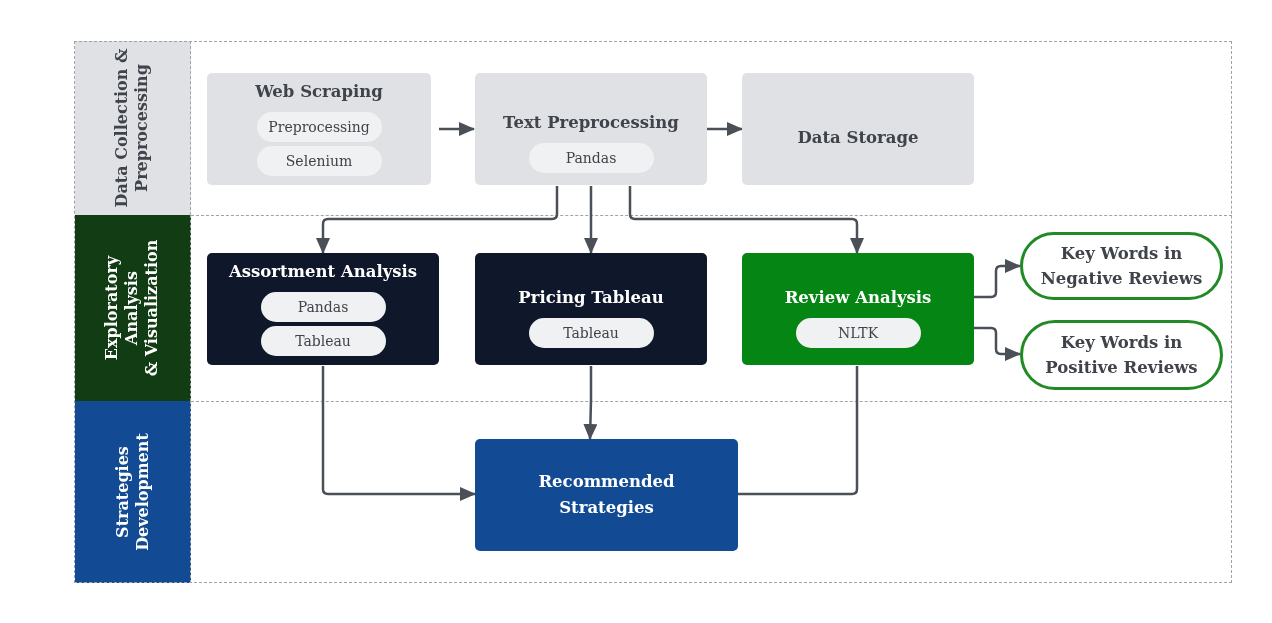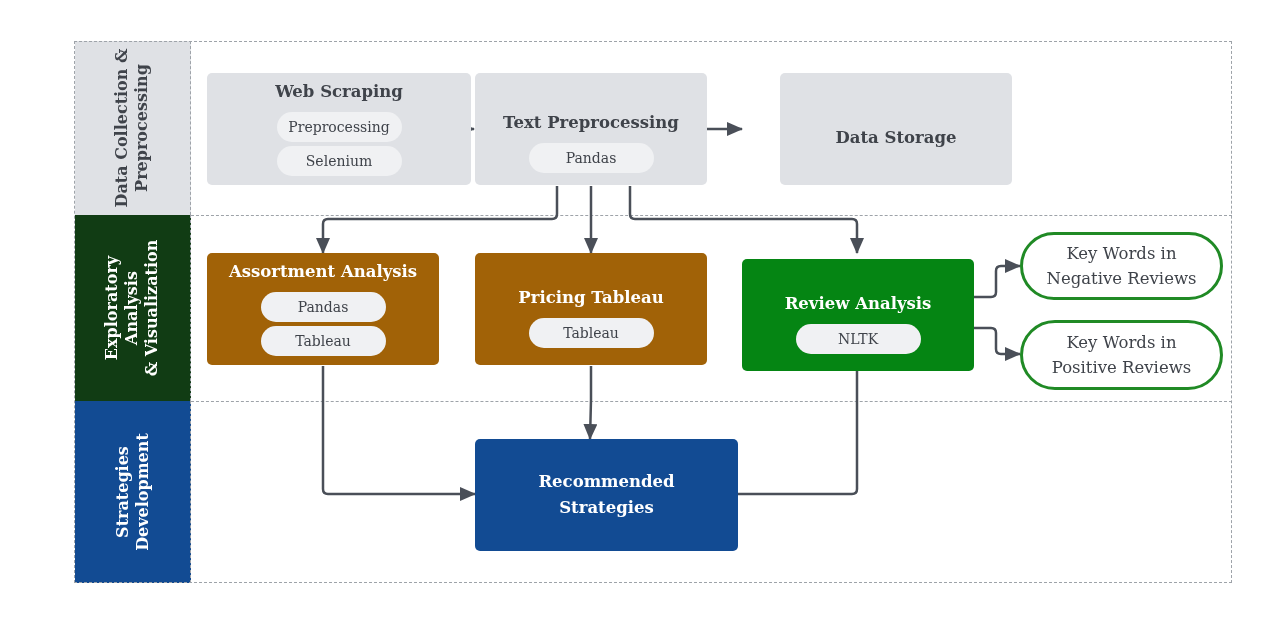--- a/index.html
+++ b/index.html
@@ -25,27 +25,27 @@
 
   
   .node { position: absolute; border-radius: 5px; box-sizing: border-box;
           display: flex; flex-direction: column; align-items: center; justify-content: center; }
   .node .title { font-weight: 700; font-size: 16.5px; line-height: 20px; text-align: center; white-space: pre; }
   .node .chips { display: flex; flex-direction: column; align-items: center; gap: 4px; margin-top: 10px; }
   .chip { width: 125px; height: 30px; border-radius: 15px; background: #f0f1f3; color: #3f434a;
           font-size: 14px; display: flex; align-items: center; justify-content: center; }
   .node.gray { background: #dfe1e5; color: #3f434a; }
   .node.gray .chip { background: #f0f1f3; }
-  .node.dark { background: #a16207; color: #ffffff; }
-  .node.green { background: #058513; color: #ffffff; margin-top: 6px; }
+  .node.dark { background: #0f172a; color: #ffffff; }
+  .node.green { background: #058513; color: #ffffff; }
   .node.blue { background: #124b93; color: #ffffff; }
 
   .pill { position: absolute; box-sizing: border-box; border: 3px solid #208a25; border-radius: 36px;
           background: #ffffff; color: #3f434a; display: flex; align-items: center; justify-content: center;
-          text-align: center; font-weight: 400; font-size: 16.5px; line-height: 25px; white-space: pre; }
+          text-align: center; font-weight: 700; font-size: 16.5px; line-height: 25px; white-space: pre; }
 
   svg.connectors { position: absolute; left: 0; top: 0; }
 </style>
 </head>
 <body>
 
 <div class="stage">
 
   <div class="lane-label lane-1">
     <span class="txt">Data Collection &amp;
@@ -81,36 +81,36 @@
       <path d="M591,186 L591,253" marker-end="url(#arrowL)"></path>
       <path d="M630,186 L630,214 Q630,219 635,219 L852,219 Q857,219 857,224 L857,253" marker-end="url(#arrowL)"></path>
       <path d="M974,297 L991,297 Q996,297 996,292 L996,271 Q996,266 1001,266 L1020,266" marker-end="url(#arrowL)"></path>
       <path d="M974,328 L991,328 Q996,328 996,333 L996,349 Q996,354 1001,354 L1020,354" marker-end="url(#arrowL)"></path>
       <path d="M323,366 L323,489 Q323,494 328,494 L475,494" marker-end="url(#arrowL)"></path>
       <path d="M591,366 L591,400 L590,439" marker-end="url(#arrowL)"></path>
       <path d="M857,366 L857,489 Q857,494 852,494 L708,494" marker-end="url(#arrowL)"></path>
     </g>
   </svg>
 
-  <div class="node gray" style="left:207px; top:73px; width:264px; height:112px;">
+  <div class="node gray" style="left:207px; top:73px; width:224px; height:112px;">
     <div class="title">Web Scraping</div>
     <div class="chips">
       <div class="chip">Preprocessing</div>
       <div class="chip">Selenium</div>
     </div>
   </div>
 
   <div class="node gray" style="left:475px; top:73px; width:232px; height:112px; padding-top:28px;">
     <div class="title">Text Preprocessing</div>
     <div class="chips">
       <div class="chip">Pandas</div>
     </div>
   </div>
 
-  <div class="node gray" style="left:742px; top:73px; width:232px; height:112px; padding-top:18px;margin-left:38px;">
+  <div class="node gray" style="left:742px; top:73px; width:232px; height:112px; padding-top:18px;">
     <div class="title">Data Storage</div>
   </div>
 
   <div class="node dark" style="left:207px; top:253px; width:232px; height:112px;">
     <div class="title">Assortment Analysis</div>
     <div class="chips">
       <div class="chip">Pandas</div>
       <div class="chip">Tableau</div>
     </div>
   </div>

